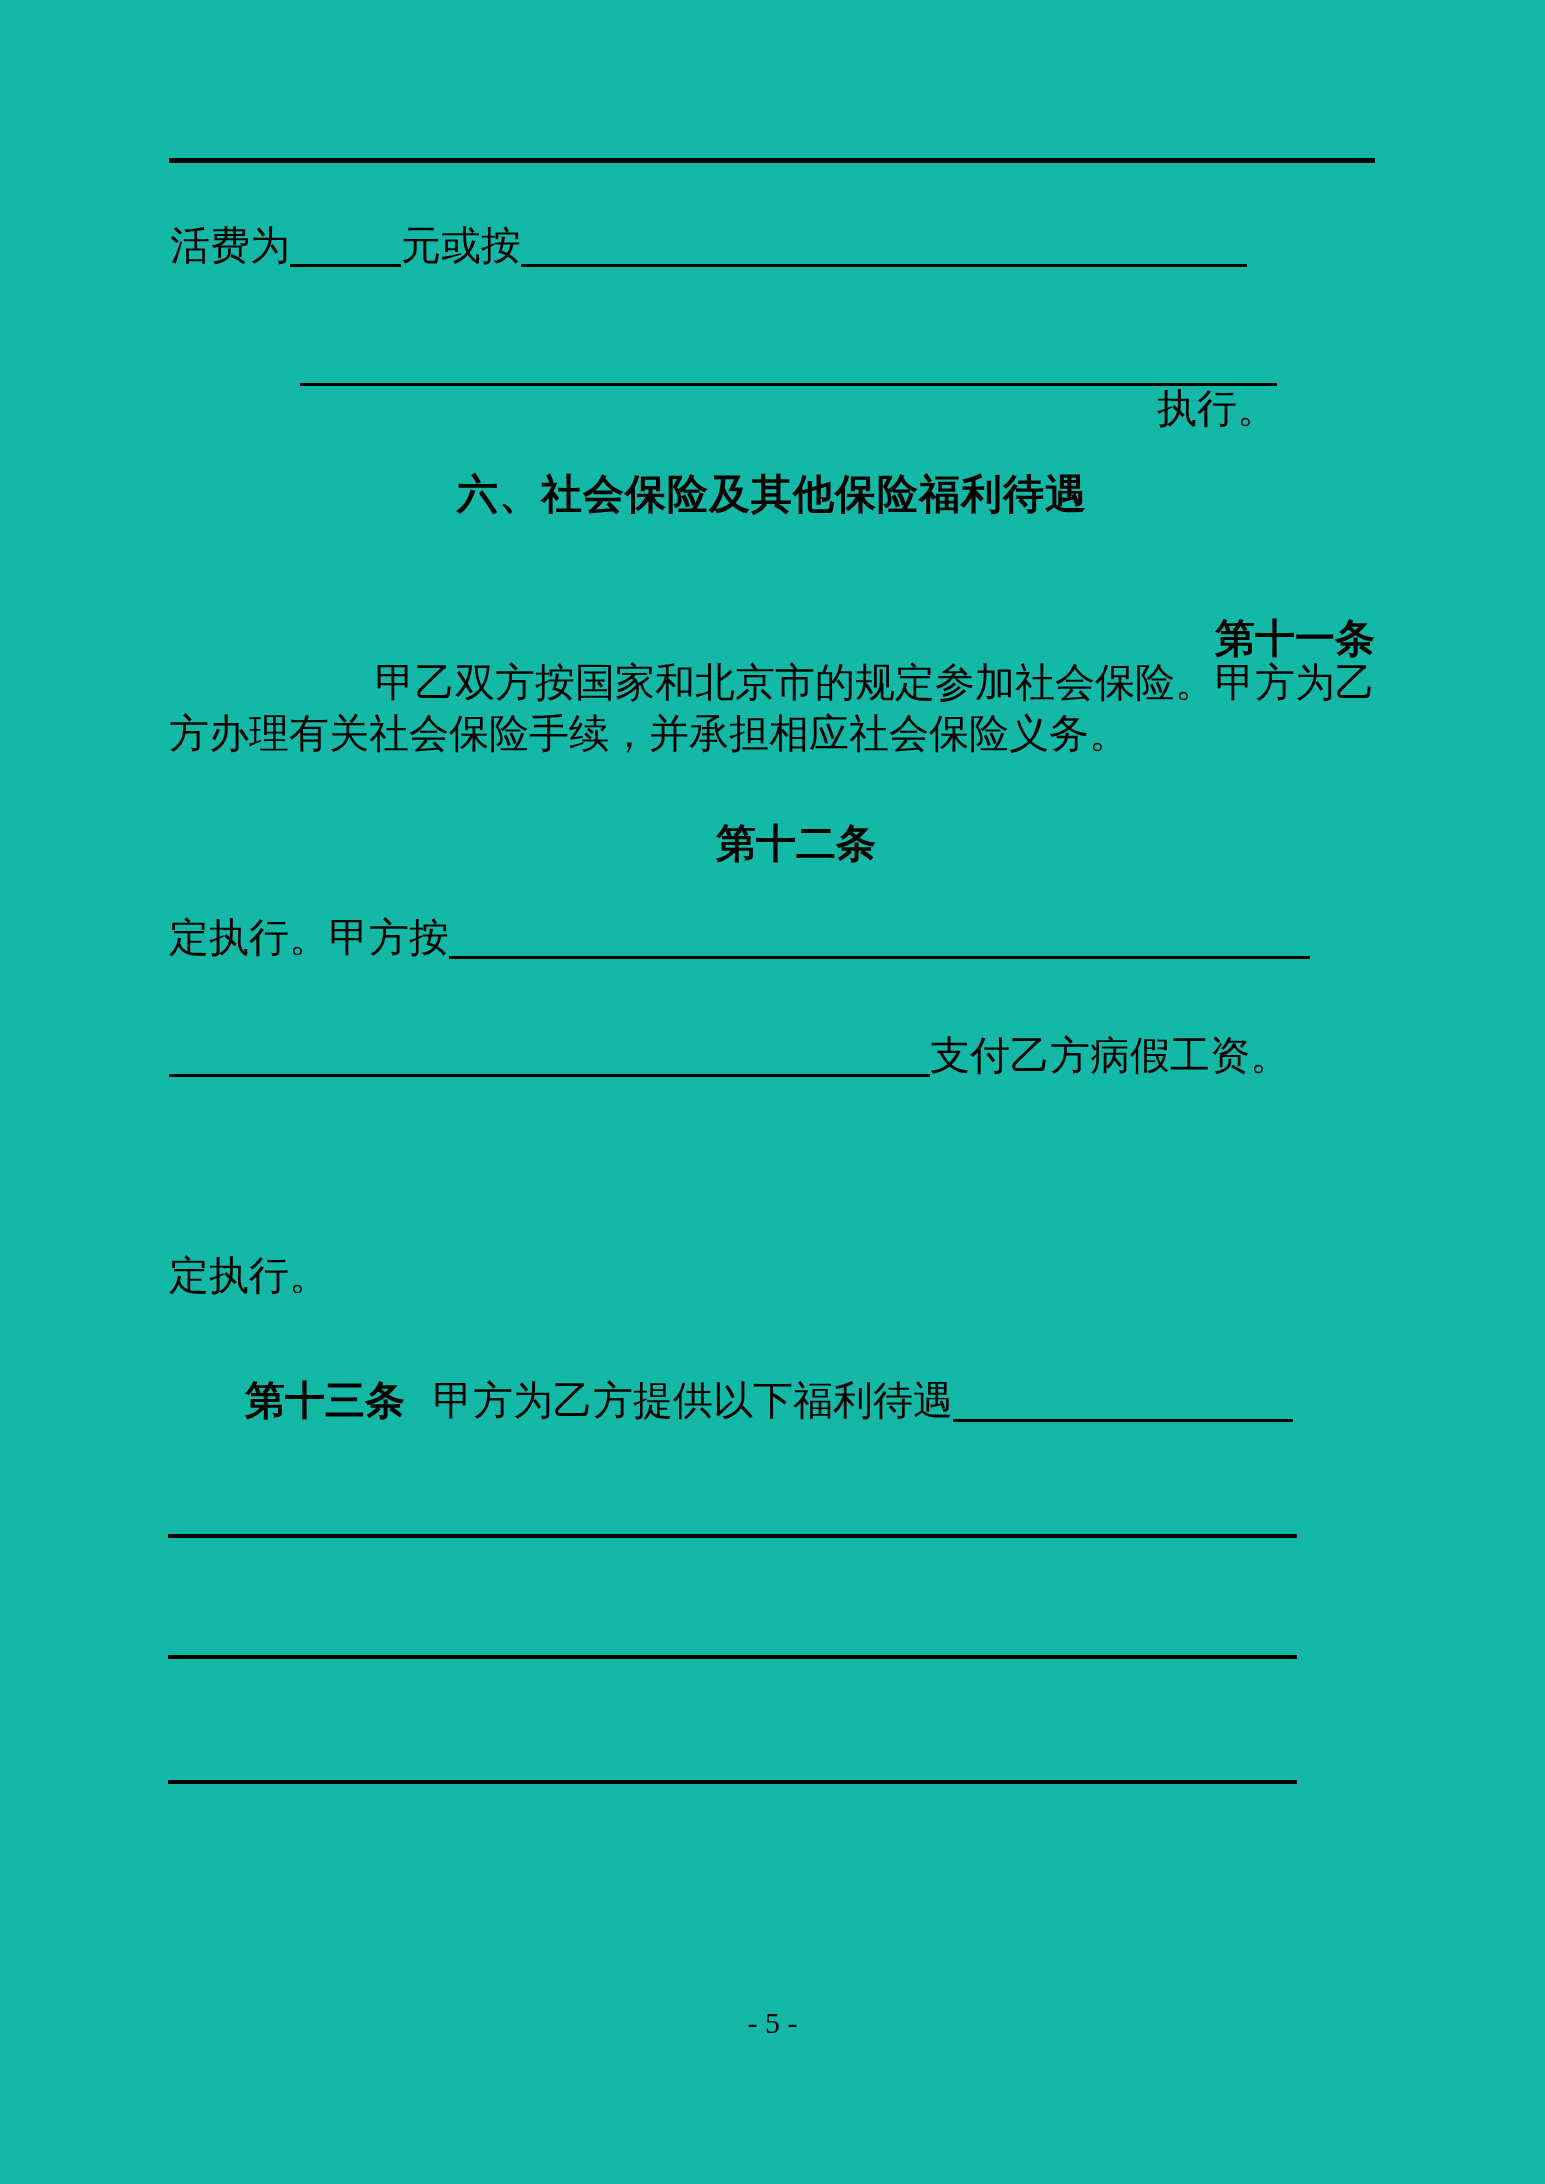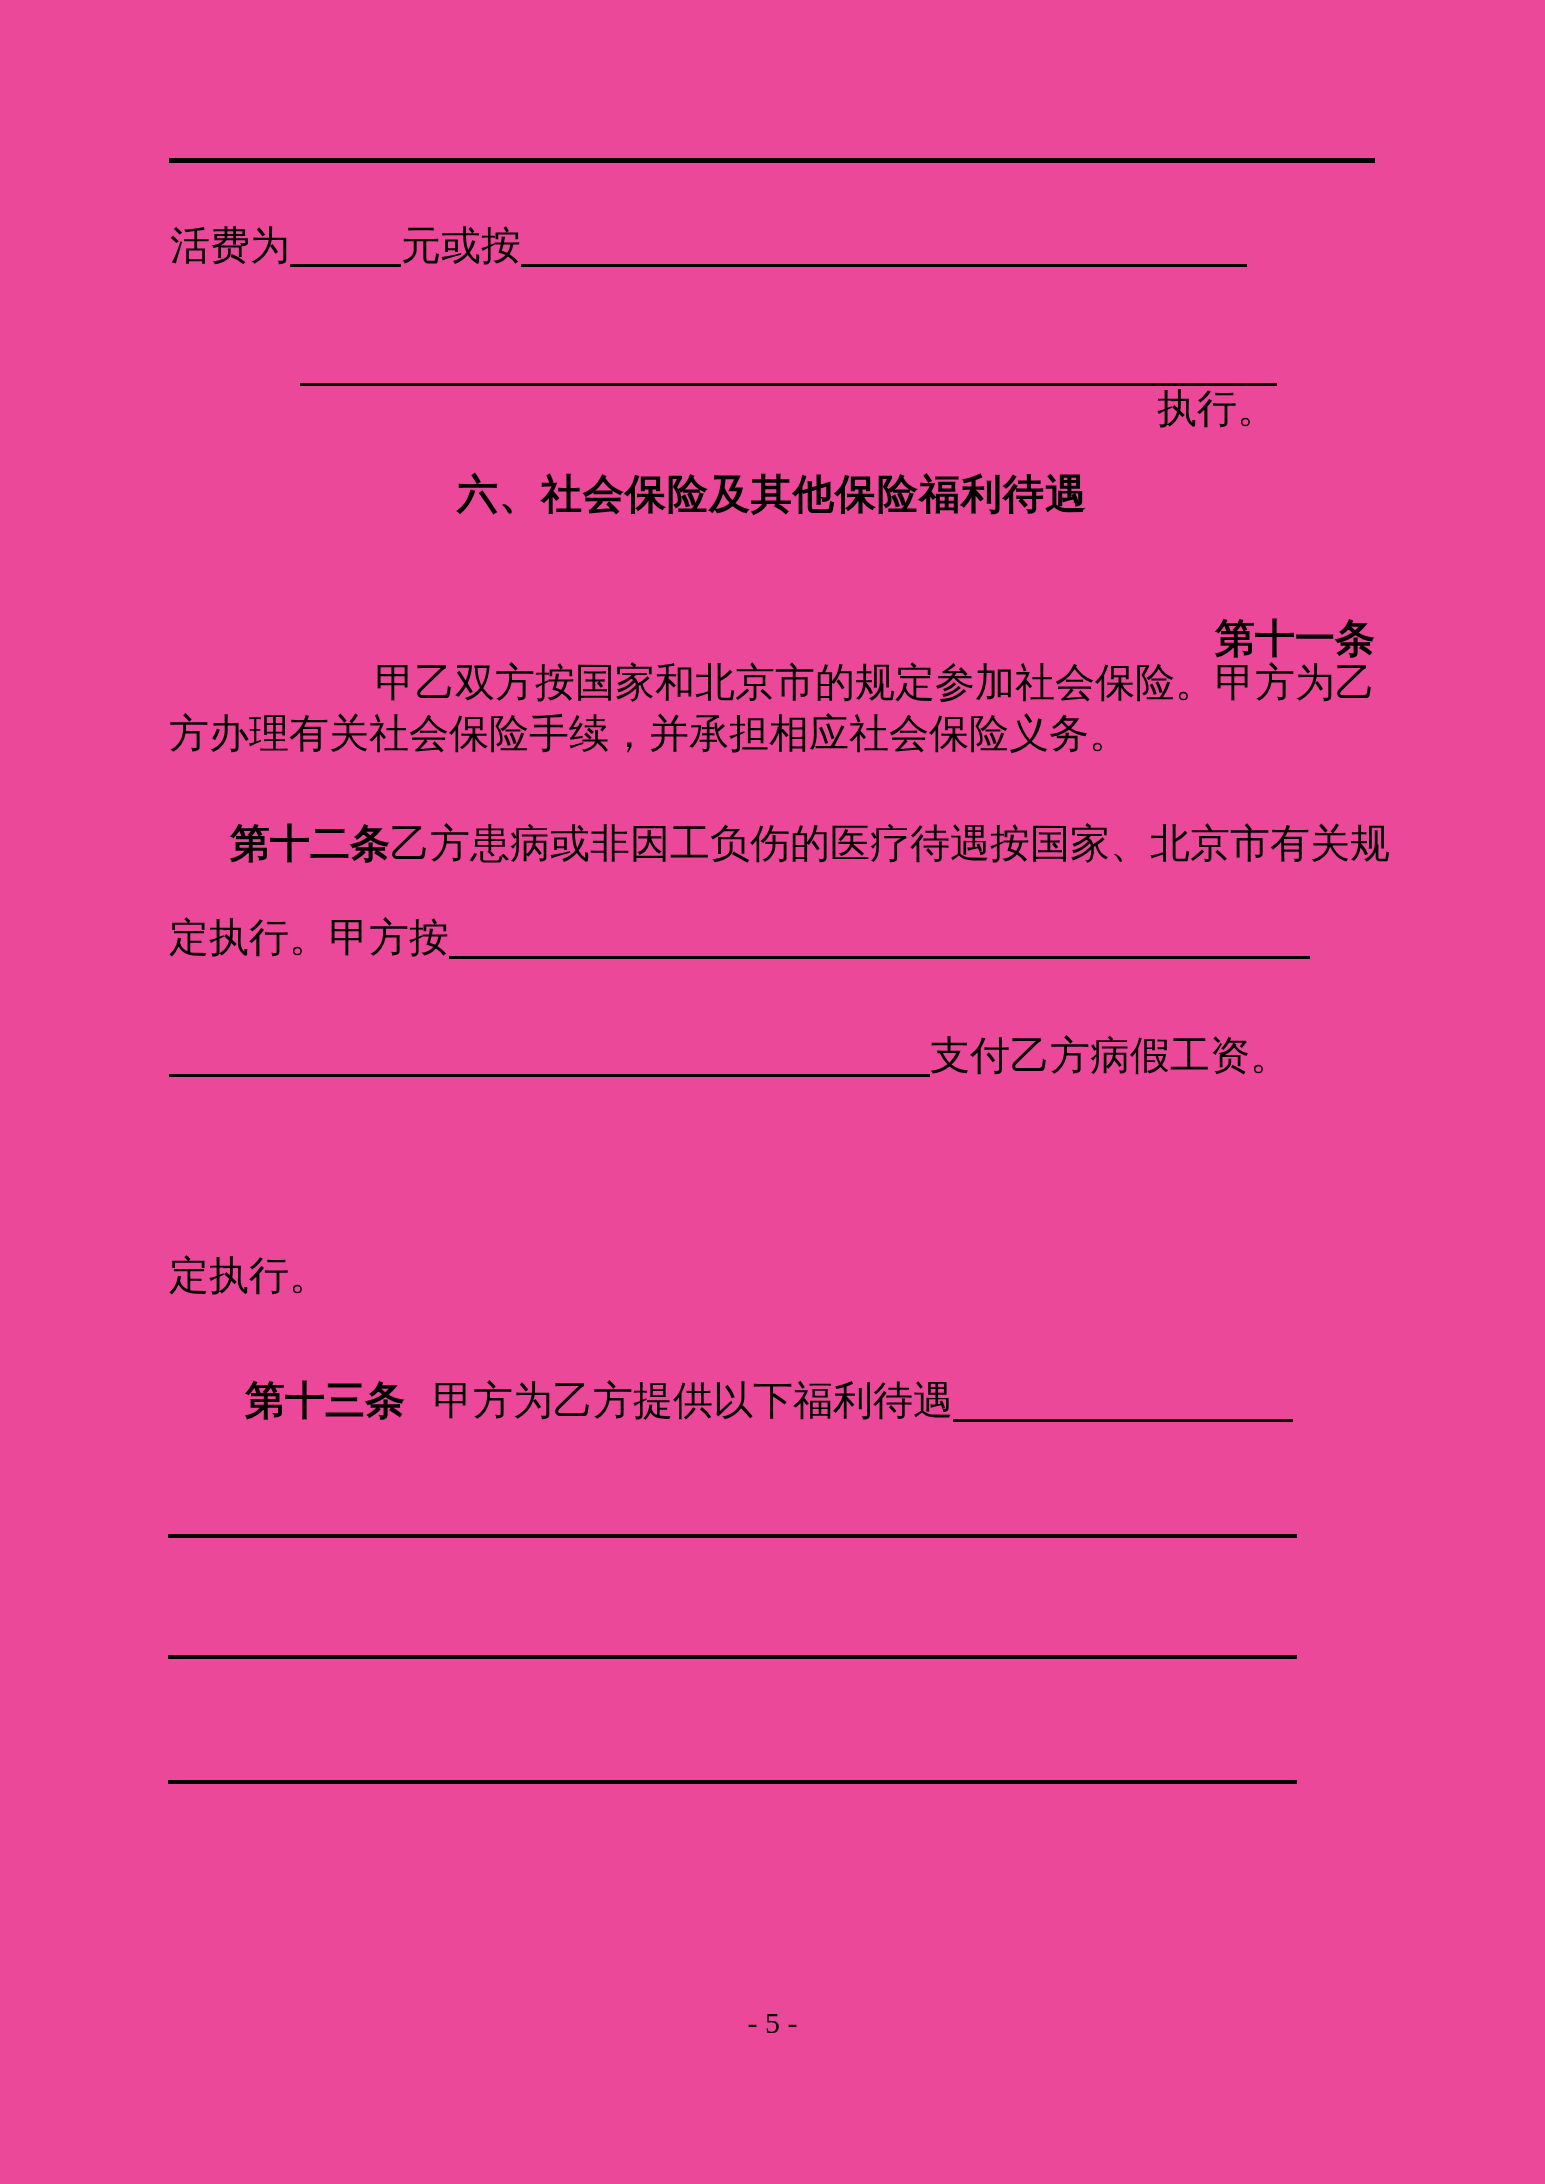--- a/index.html
+++ b/index.html
@@ -1,20 +1,20 @@
 <!DOCTYPE html>
 <html><head>
 <meta charset="utf-8">
 <style>
   html, body { margin: 0; padding: 0; background: #fff; }
   .page {
     position: relative;
     width: 1545px;
     height: 2184px;
-    background: #ec4899;
+    background: #14b8a6;
     color: #000000;
     font-family: "Liberation Sans", sans-serif;
     overflow: hidden;
   }
   .row {
     position: absolute;
     display: flex;
     align-items: flex-end;
     font-size: 40px;
     line-height: 44px;
@@ -84,21 +84,20 @@
     <span class="gap"></span>
     <span class="txt">甲乙双方按国家和北京市的规定参加社会保险。甲方为乙</span>
   </div>
   <div class="row" style="left:169px; top:711px; width:1206px;align-items:center;">
     <span class="txt">方办理有关社会保险手续，并承担相应社会保险义务。</span>
   </div>
 
   <div class="row" style="left:245px; top:821px; width:1130px;justify-content:center;">
     <span class="txt bold">第十二条</span>
     <span class="gap"></span>
-    <span class="txt">乙方患病或非因工负伤的医疗待遇按国家、北京市有关规</span>
   </div>
   <div class="row" style="left:169px; top:1031px; width:1121px;">
     <span class="blank" style="width:771px;"></span>
     <span class="txt">支付乙方病假工资。</span>
   </div>
   <div class="row" style="left:169px; top:913px; width:1141px;">
     <span class="txt">定执行。甲方按</span>
     <span class="blank grow"></span>
   </div>
 

